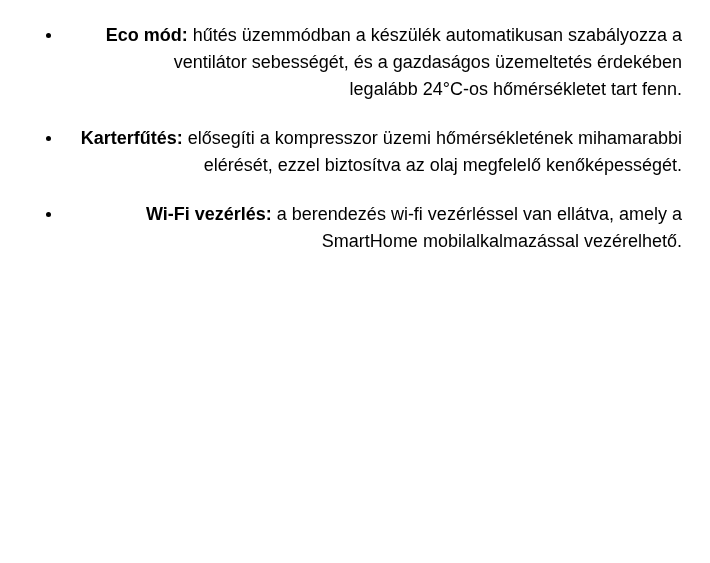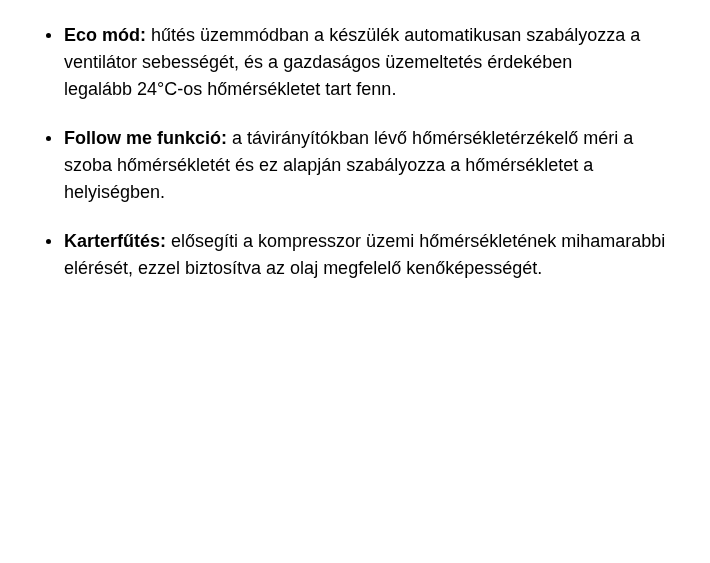--- a/index.html
+++ b/index.html
@@ -23,20 +23,21 @@
   }
   ul.feature-list {
     margin: 0;
     padding: 0;
     list-style: none;
   }
   ul.feature-list li {
     position: relative;
     padding-left: 18px;
     margin: 0 0 22px 0;
+    text-align: right;
   }
   ul.feature-list li:last-child {
     margin-bottom: 0;
   }
   ul.feature-list li::before {
     content: "";
     position: absolute;
     left: 0;
     top: 11px;
     width: 5px;
@@ -47,16 +48,16 @@
   ul.feature-list strong {
     font-weight: 700;
   }
 </style>
 </head>
 <body>
 
 <div class="doc">
   <ul class="feature-list">
       <li><strong>Eco mód:</strong> hűtés üzemmódban a készülék automatikusan szabályozza a<br>ventilátor sebességét, és a gazdaságos üzemeltetés érdekében<br>legalább 24°C-os hőmérsékletet tart fenn.</li>
-      <li><strong>Follow me funkció:</strong> a távirányítókban lévő hőmérsékletérzékelő méri a<br>szoba hőmérsékletét és ez alapján szabályozza a hőmérsékletet a<br>helyiségben.</li>
       <li><strong>Karterfűtés:</strong> elősegíti a kompresszor üzemi hőmérsékletének mihamarabbi<br>elérését, ezzel biztosítva az olaj megfelelő kenőképességét.</li>
+      <li><strong>Wi-Fi vezérlés:</strong> a berendezés wi-fi vezérléssel van ellátva, amely a<br>SmartHome mobilalkalmazással vezérelhető.</li>
     </ul>
 </div>
 
 </body></html>

